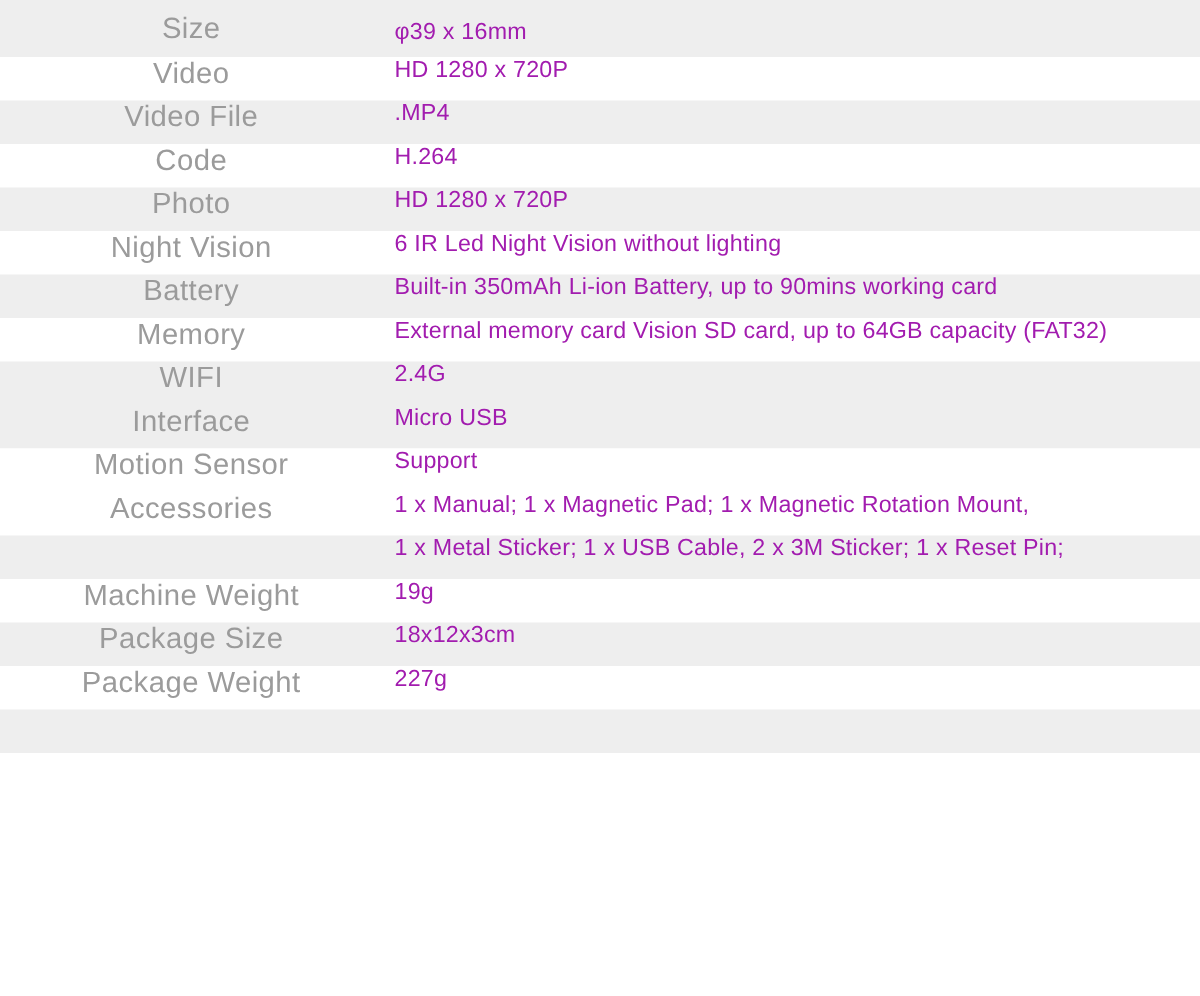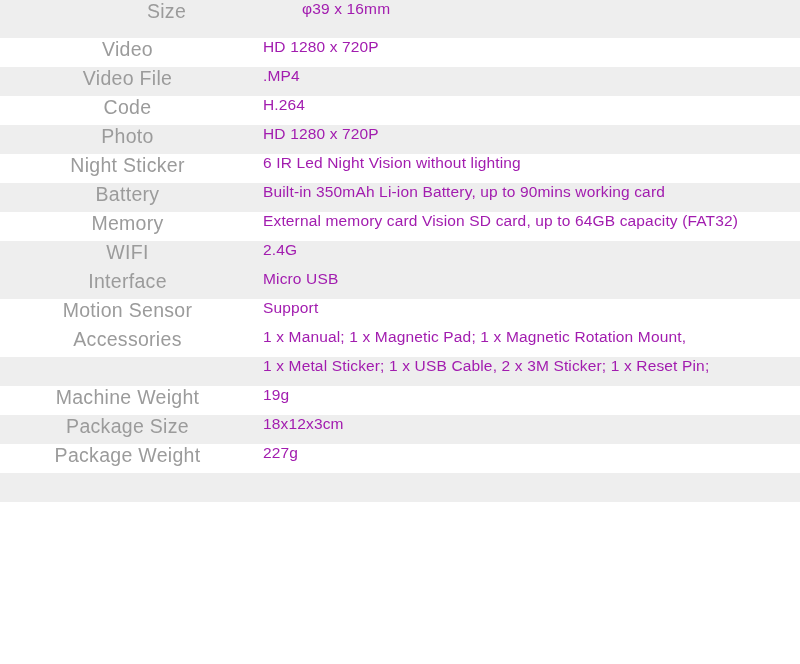--- a/index.html
+++ b/index.html
@@ -31,22 +31,21 @@
   .spec-row.stripe-gray {
     background: #eeeeee;
   }
   .spec-row.stripe-white {
     background: #ffffff;
   }
 
   
   .spec-row.first-row {
     height: 38px;
-    align-items: flex-start;
-    padding-left: 39px;
+    align-items: flex-end;
   }
   .spec-row.first-row .spec-label,
   .spec-row.first-row .spec-value {
     padding-bottom: 7px;
   }
 
   .spec-label {
     width: 255px;
     flex: 0 0 255px;
     text-align: center;
@@ -91,21 +90,21 @@
     <div class="spec-label">Code</div>
     <div class="spec-value">H.264</div>
   </div>
 
   <div class="spec-row stripe-gray">
     <div class="spec-label">Photo</div>
     <div class="spec-value">HD 1280 x 720P</div>
   </div>
 
   <div class="spec-row stripe-white">
-    <div class="spec-label">Night Sticker</div>
+    <div class="spec-label">Night Vision</div>
     <div class="spec-value">6 IR Led Night Vision without lighting</div>
   </div>
 
   <div class="spec-row stripe-gray">
     <div class="spec-label">Battery</div>
     <div class="spec-value">Built-in 350mAh Li-ion Battery, up to 90mins working card</div>
   </div>
 
   <div class="spec-row stripe-white">
     <div class="spec-label">Memory</div>

